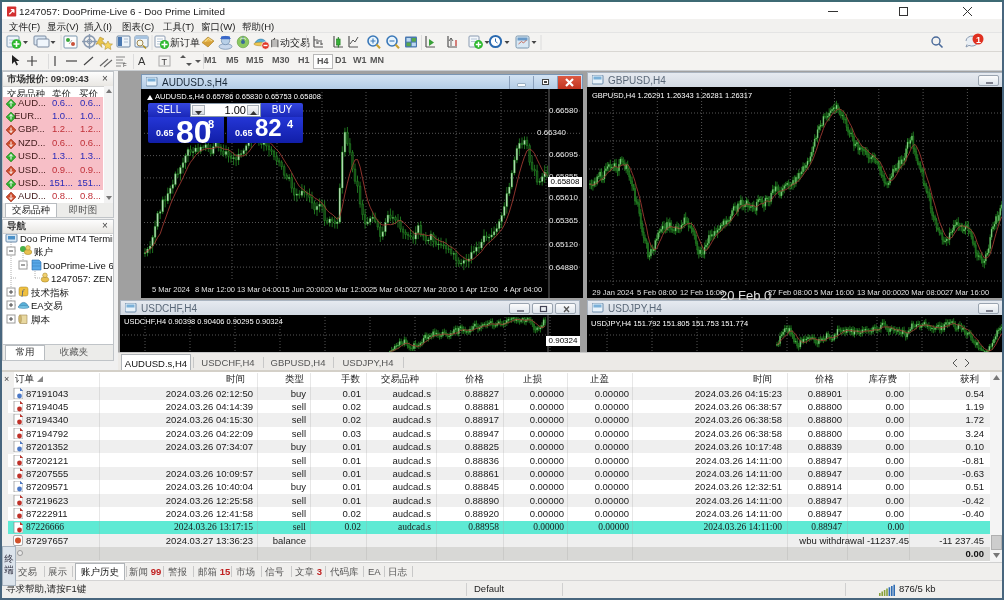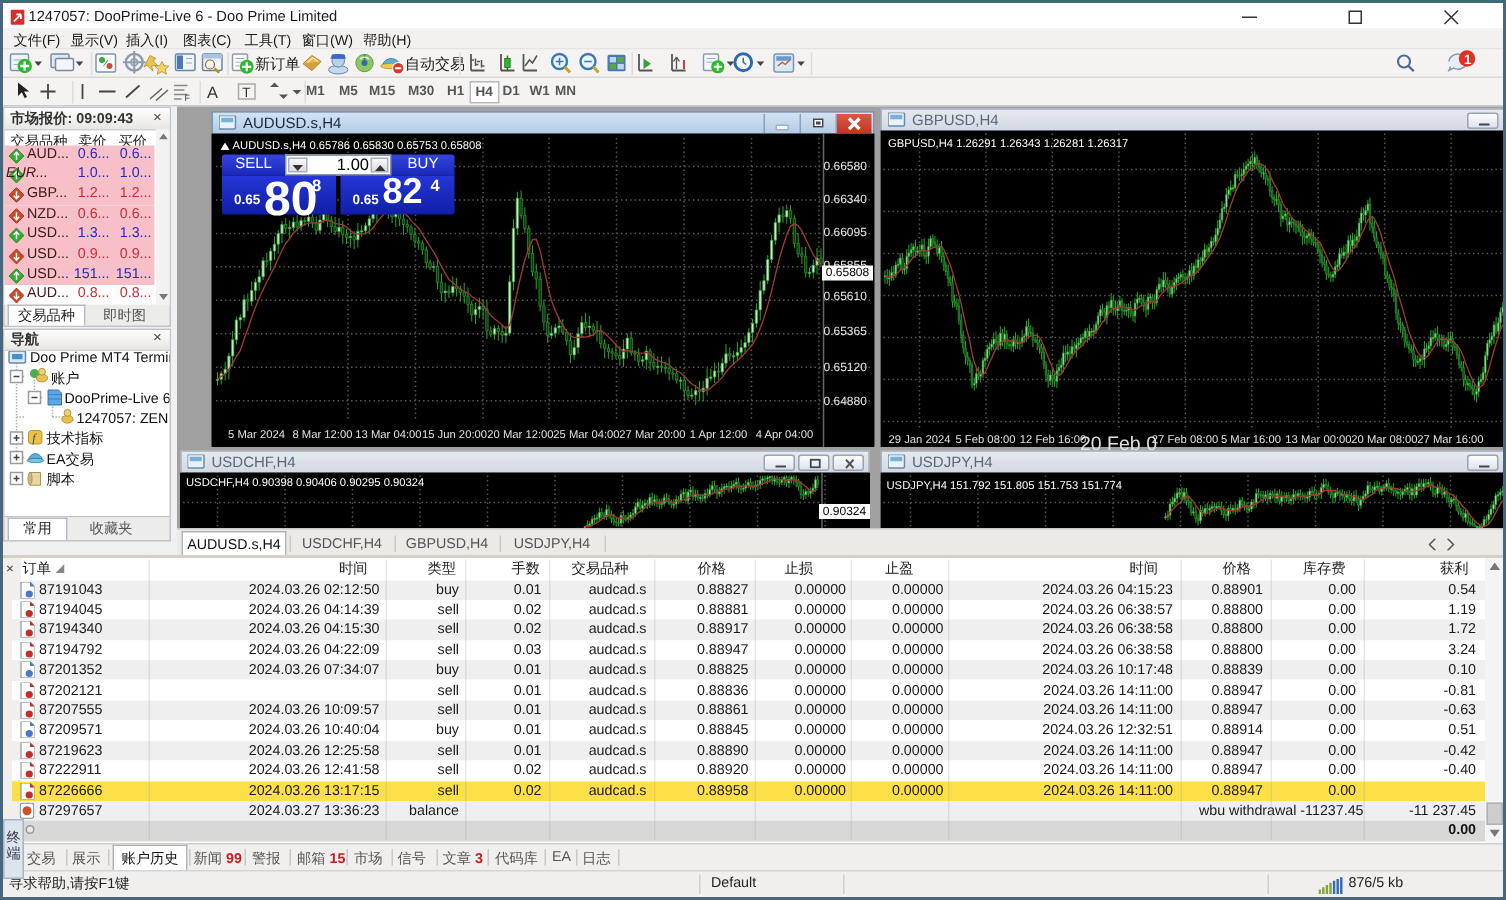--- a/index.html
+++ b/index.html
@@ -193,21 +193,21 @@
     </svg>
 <div class="abs" style="left:15px;top:0;color:#401a1a;">AUD...</div>
 <div class="abs" style="left:40px;top:0;width:30px;text-align:right;color:#2a2ab8;">0.6...</div>
 <div class="abs" style="left:68px;top:0;width:30px;text-align:right;color:#2a2ab8;">0.6...</div>
   </div>
 <div class="abs" style="left:3px;top:109.9px;width:100px;height:14px;background:#f7bfc7;">
     <svg class="abs" style="left:3px;top:2px;" width="10" height="10">
       <path d="M5 0L10 5L5 10L0 5z" fill="#2fae2f" stroke="#1a7a1a" stroke-width=".5"></path>
       <path d="M5 2.5v5M3.2 4.5L5 2.5l1.8 2" stroke="#fff" fill="none"></path>
     </svg>
-<div class="abs" style="left:1px;top:0;color:#401a1a;font-style:italic;">EUR...</div>
+<div class="abs" style="left:11px;top:0;color:#401a1a;">EUR...</div>
 <div class="abs" style="left:40px;top:0;width:30px;text-align:right;color:#2a2ab8;">1.0...</div>
 <div class="abs" style="left:68px;top:0;width:30px;text-align:right;color:#2a2ab8;">1.0...</div>
   </div>
 <div class="abs" style="left:3px;top:123.30000000000001px;width:100px;height:14px;background:#f7bfc7;">
     <svg class="abs" style="left:3px;top:2px;" width="10" height="10">
       <path d="M5 0L10 5L5 10L0 5z" fill="#cc4a2a" stroke="#8a2a1a" stroke-width=".5"></path>
       <path d="M5 2.5v5M3.2 5.5L5 7.5l1.8-2" stroke="#fff" fill="none"></path>
     </svg>
 <div class="abs" style="left:15px;top:0;color:#401a1a;">GBP...</div>
 <div class="abs" style="left:40px;top:0;width:30px;text-align:right;color:#c03038;">1.2...</div>
@@ -340,21 +340,21 @@
 <svg class="abs" style="left:141px;top:89px;" width="442" height="209" viewBox="0 0 442 209">
 <rect x="0" y="0" width="442" height="209" fill="#000"></rect>
 <path d="M91 3V192M136 3V192M181 3V192M225 3V192M270 3V192M315 3V192M360 3V192M405 3V192M3 22.0H440M3 44.3H440M3 66.6H440M3 88.9H440M3 111.2H440M3 133.5H440M3 155.8H440M3 178.1H440" stroke="#565656" stroke-width="1" stroke-dasharray="1 2" fill="none"></path>
 <path d="M408 0V209" stroke="#666" stroke-width="1"></path>
 <path d="M4 159.2V167.9M6.5 158.1V167.4M9.1 152.1V164.5M11.6 146.2V164.0M14.1 131.6V155.1M16.6 122.0V140.7M19.2 120.6V130.2M21.7 107.5V125.1M24.2 106.7V118.4M26.8 98.6V115.0M29.3 96.6V111.2M31.8 90.7V104.6M34.4 82.5V97.6M36.9 79.4V88.8M39.4 76.2V91.5M42.0 68.7V84.4M44.5 64.5V80.1M47.0 58.4V73.0M49.5 56.4V66.8M52.1 58.0V69.8M54.6 55.8V65.1M57.1 54.5V65.3M59.7 55.6V64.9M62.2 55.9V61.6M64.7 52.3V62.1M67.3 49.9V63.0M69.8 55.2V67.4M72.3 54.1V66.5M74.8 49.5V59.6M77.4 47.0V62.5M79.9 55.0V66.4M82.4 55.5V67.7M85.0 56.4V69.4M87.5 58.1V73.5M90.0 63.5V73.7M92.6 63.3V76.1M95.1 65.1V77.1M97.6 59.7V76.0M100.1 60.9V68.8M102.7 59.4V67.2M105.2 54.7V67.1M107.7 49.9V59.5M110.3 40.6V59.2M112.8 36.5V53.1M115.3 43.1V50.8M117.9 43.1V56.8M120.4 50.0V59.6M122.9 46.5V62.3M125.4 42.8V61.6M128.0 53.9V67.6M130.5 57.3V66.0M133.0 60.5V71.1M135.6 63.0V76.1M138.1 68.8V77.5M140.6 71.3V80.8M143.2 75.3V90.1M145.7 84.2V91.2M148.2 85.2V92.3M150.7 83.8V103.7M153.3 93.5V111.5M155.8 99.5V112.6M158.3 101.2V109.6M160.9 95.1V108.7M163.4 96.4V108.6M165.9 101.5V112.1M168.5 99.5V113.4M171.0 102.7V119.9M173.5 111.4V125.3M176.0 112.9V127.0M178.6 109.3V123.4M181.1 110.5V123.3M183.6 111.5V137.0M186.2 128.6V135.7M188.7 127.5V137.5M191.2 127.7V138.1M193.8 127.2V139.5M196.3 128.1V139.8M198.8 94.5V134.9M201.3 57.2V104.6M203.9 38.8V67.7M206.4 38.0V56.8M208.9 49.1V66.4M211.5 61.1V83.3M214.0 74.5V95.1M216.5 86.6V103.9M219.1 92.7V118.7M221.6 110.7V131.1M224.1 120.0V139.7M226.6 128.0V136.9M229.2 126.9V136.2M231.7 122.6V132.9M234.2 123.6V134.4M236.8 130.4V141.2M239.3 132.7V153.0M241.8 137.3V150.9M244.4 129.1V146.9M246.9 121.8V136.0M249.4 119.5V132.2M251.9 121.5V136.0M254.5 126.5V135.2M257.0 125.0V138.6M259.5 127.6V143.3M262.1 137.2V149.9M264.6 140.3V150.2M267.1 142.9V151.0M269.6 139.7V150.4M272.2 141.9V154.6M274.7 137.3V155.6M277.2 133.4V150.1M279.8 132.0V148.1M282.3 144.4V151.5M284.8 143.0V155.2M287.4 148.4V155.4M289.9 141.5V157.1M292.4 143.2V158.4M294.9 146.5V157.7M297.5 148.6V160.8M300.0 148.7V159.3M302.5 152.2V160.2M305.1 149.4V164.6M307.6 156.0V164.1M310.1 156.9V166.6M312.7 162.1V170.7M315.2 161.1V178.0M317.7 168.2V177.9M320.2 169.9V177.5M322.8 167.7V181.1M325.3 165.0V178.2M327.8 164.9V178.7M330.4 156.5V174.6M332.9 156.8V165.2M335.4 152.7V166.4M338.0 152.5V164.2M340.5 149.8V161.1M343.0 140.3V155.6M345.5 142.7V151.9M348.1 144.8V154.0M350.6 139.0V151.3M353.1 137.5V149.3M355.7 134.7V146.6M358.2 129.9V142.1M360.7 123.6V139.1M363.3 113.2V129.4M365.8 98.1V124.6M368.3 93.9V107.1M370.8 81.2V100.3M373.4 67.5V86.3M375.9 56.3V74.2M378.4 49.4V65.8M381.0 48.5V59.5M383.5 47.4V60.1M386.0 47.6V60.2M388.6 54.5V76.5M391.1 66.4V82.7M393.6 75.8V87.0M396.1 75.7V96.0M398.7 89.3V96.2M401.2 84.0V96.6M403.7 76.3V94.0M406.3 76.7V88.8" stroke="#2aa02a" stroke-width="0.7" fill="none"></path>
     <path d="M23.4 110.7h1.6v1.2h-1.6zM36.1 84.8h1.6v0.8h-1.6zM48.7 60.6h1.6v2.6h-1.6zM56.3 59.0h1.6v3.3h-1.6zM61.4 58.0h1.6v0.8h-1.6zM66.5 55.7h1.6v3.9h-1.6zM69.0 59.6h1.6v5.0h-1.6zM76.6 52.6h1.6v5.2h-1.6zM79.1 57.8h1.6v4.3h-1.6zM81.6 62.1h1.6v3.3h-1.6zM86.7 62.5h1.6v4.8h-1.6zM89.2 67.3h1.6v1.9h-1.6zM94.3 68.7h1.6v2.2h-1.6zM112.0 42.8h1.6v5.0h-1.6zM117.1 46.4h1.6v6.2h-1.6zM119.6 52.6h1.6v2.9h-1.6zM124.6 49.7h1.6v7.3h-1.6zM127.2 57.0h1.6v3.7h-1.6zM129.7 60.7h1.6v1.6h-1.6zM132.2 62.3h1.6v5.0h-1.6zM134.8 67.3h1.6v4.4h-1.6zM137.3 71.7h1.6v1.4h-1.6zM139.8 73.1h1.6v4.5h-1.6zM142.4 77.6h1.6v8.6h-1.6zM144.9 86.2h1.6v3.1h-1.6zM149.9 88.6h1.6v10.6h-1.6zM152.5 99.2h1.6v7.0h-1.6zM157.5 105.0h1.6v1.2h-1.6zM162.6 102.0h1.6v1.5h-1.6zM165.1 103.5h1.6v2.4h-1.6zM167.7 105.9h1.6v2.5h-1.6zM170.2 108.4h1.6v5.5h-1.6zM172.7 113.9h1.6v6.9h-1.6zM180.3 115.3h1.6v1.6h-1.6zM182.8 116.9h1.6v14.7h-1.6zM185.4 131.6h1.6v2.2h-1.6zM190.4 130.0h1.6v2.0h-1.6zM193.0 132.0h1.6v2.5h-1.6zM205.6 43.2h1.6v11.5h-1.6zM208.1 54.7h1.6v8.6h-1.6zM210.7 63.3h1.6v16.8h-1.6zM213.2 80.1h1.6v12.1h-1.6zM215.7 92.2h1.6v4.9h-1.6zM218.3 97.1h1.6v17.9h-1.6zM220.8 115.0h1.6v10.7h-1.6zM223.3 125.7h1.6v9.0h-1.6zM233.4 128.3h1.6v4.2h-1.6zM236.0 132.5h1.6v5.5h-1.6zM238.5 138.0h1.6v9.6h-1.6zM248.6 126.0h1.6v3.3h-1.6zM253.7 128.4h1.6v2.7h-1.6zM256.2 131.1h1.6v0.8h-1.6zM258.7 131.7h1.6v8.4h-1.6zM261.3 140.1h1.6v3.1h-1.6zM263.8 143.2h1.6v2.2h-1.6zM266.3 145.4h1.6v1.0h-1.6zM268.8 146.4h1.6v1.6h-1.6zM271.4 148.0h1.6v2.1h-1.6zM279.0 136.4h1.6v9.8h-1.6zM281.5 146.2h1.6v0.9h-1.6zM284.0 147.1h1.6v4.8h-1.6zM291.6 145.0h1.6v7.7h-1.6zM294.1 152.7h1.6v2.6h-1.6zM299.2 155.2h1.6v0.8h-1.6zM301.7 156.0h1.6v0.8h-1.6zM304.3 156.4h1.6v3.3h-1.6zM306.8 159.7h1.6v0.8h-1.6zM309.3 160.1h1.6v4.4h-1.6zM314.4 164.4h1.6v6.9h-1.6zM316.9 171.3h1.6v3.4h-1.6zM324.5 171.4h1.6v0.8h-1.6zM337.2 158.3h1.6v0.8h-1.6zM344.7 146.9h1.6v1.4h-1.6zM380.2 54.2h1.6v1.4h-1.6zM385.2 51.3h1.6v5.3h-1.6zM387.8 56.6h1.6v16.6h-1.6zM390.3 73.2h1.6v7.0h-1.6zM392.8 80.2h1.6v1.7h-1.6zM395.3 81.9h1.6v11.2h-1.6zM405.5 83.1h1.6v3.8h-1.6z" fill="#0c3c0c" stroke="#2f9a2f" stroke-width="0.5"></path>
     <path d="M3.2 163.8h1.6v0.8h-1.6zM5.7 160.0h1.6v3.8h-1.6zM8.3 157.1h1.6v2.9h-1.6zM10.8 148.3h1.6v8.8h-1.6zM13.3 137.5h1.6v10.8h-1.6zM15.8 124.3h1.6v13.2h-1.6zM18.4 122.7h1.6v1.6h-1.6zM20.9 110.7h1.6v12.0h-1.6zM26.0 104.6h1.6v7.3h-1.6zM28.5 99.2h1.6v5.4h-1.6zM31.0 95.5h1.6v3.7h-1.6zM33.6 84.8h1.6v10.7h-1.6zM38.6 78.4h1.6v6.4h-1.6zM41.2 73.8h1.6v4.6h-1.6zM43.7 66.7h1.6v7.1h-1.6zM46.2 60.6h1.6v6.1h-1.6zM51.3 62.7h1.6v0.8h-1.6zM53.8 59.0h1.6v3.7h-1.6zM58.9 58.0h1.6v4.3h-1.6zM63.9 55.7h1.6v3.0h-1.6zM71.5 57.7h1.6v6.9h-1.6zM74.0 52.6h1.6v5.1h-1.6zM84.2 62.5h1.6v2.9h-1.6zM91.8 68.7h1.6v0.8h-1.6zM96.8 65.2h1.6v5.7h-1.6zM99.3 64.8h1.6v0.8h-1.6zM101.9 61.5h1.6v3.3h-1.6zM104.4 56.8h1.6v4.7h-1.6zM106.9 53.1h1.6v3.7h-1.6zM109.5 42.8h1.6v10.3h-1.6zM114.5 46.4h1.6v1.4h-1.6zM122.1 49.7h1.6v5.8h-1.6zM147.4 88.6h1.6v0.8h-1.6zM155.0 105.0h1.6v1.2h-1.6zM160.1 102.0h1.6v4.2h-1.6zM175.2 117.3h1.6v3.5h-1.6zM177.8 115.3h1.6v2.0h-1.6zM187.9 130.0h1.6v3.8h-1.6zM195.5 133.1h1.6v1.4h-1.6zM198.0 98.9h1.6v34.2h-1.6zM200.5 63.1h1.6v35.8h-1.6zM203.1 43.2h1.6v19.9h-1.6zM225.8 133.1h1.6v1.6h-1.6zM228.4 129.5h1.6v3.6h-1.6zM230.9 128.3h1.6v1.2h-1.6zM241.0 142.7h1.6v4.9h-1.6zM243.6 133.5h1.6v9.2h-1.6zM246.1 126.0h1.6v7.5h-1.6zM251.1 128.4h1.6v0.9h-1.6zM273.9 143.7h1.6v6.4h-1.6zM276.4 136.4h1.6v7.3h-1.6zM286.6 150.9h1.6v1.0h-1.6zM289.1 145.0h1.6v5.9h-1.6zM296.7 155.2h1.6v0.8h-1.6zM311.9 164.4h1.6v0.8h-1.6zM319.4 174.3h1.6v0.8h-1.6zM322.0 171.4h1.6v2.9h-1.6zM327.0 169.9h1.6v2.3h-1.6zM329.6 163.2h1.6v6.7h-1.6zM332.1 162.3h1.6v0.9h-1.6zM334.6 158.3h1.6v4.0h-1.6zM339.7 153.1h1.6v5.9h-1.6zM342.2 146.9h1.6v6.2h-1.6zM347.3 148.1h1.6v0.8h-1.6zM349.8 145.9h1.6v2.2h-1.6zM352.3 142.7h1.6v3.2h-1.6zM354.9 139.4h1.6v3.3h-1.6zM357.4 132.6h1.6v6.8h-1.6zM359.9 126.5h1.6v6.1h-1.6zM362.5 117.6h1.6v8.9h-1.6zM365.0 104.6h1.6v13.0h-1.6zM367.5 98.0h1.6v6.6h-1.6zM370.0 84.0h1.6v14.0h-1.6zM372.6 71.1h1.6v12.9h-1.6zM375.1 59.4h1.6v11.7h-1.6zM377.6 54.2h1.6v5.2h-1.6zM382.7 51.3h1.6v4.3h-1.6zM397.9 92.5h1.6v0.8h-1.6zM400.4 87.8h1.6v4.7h-1.6zM402.9 83.1h1.6v4.7h-1.6z" fill="#cfe8cf" stroke="#2fa52f" stroke-width="0.5"></path>
     <polyline points="4,163.8 6.5,161.9 9.1,160.3 11.6,157.3 14.1,153.3 16.6,148.5 19.2,144.8 21.7,137.2 24.2,130.3 26.8,122.8 29.3,115.8 31.8,109.8 34.4,104.2 36.9,98.8 39.4,94.2 42.0,88.7 44.5,83.3 47.0,77.8 49.5,73.2 52.1,70.0 54.6,66.3 57.1,64.0 59.7,61.8 62.2,60.6 64.7,59.9 67.3,59.4 69.8,59.7 72.3,59.5 74.8,58.1 77.4,58.1 79.9,58.6 82.4,60.0 85.0,60.4 87.5,60.8 90.0,62.4 92.6,64.7 95.1,66.6 97.6,67.0 100.1,66.9 102.7,66.8 105.2,65.3 107.7,63.0 110.3,59.3 112.8,56.0 115.3,53.3 117.9,51.6 120.4,50.7 122.9,49.7 125.4,50.2 128.0,52.8 130.5,54.9 133.0,57.9 135.6,60.6 138.1,63.1 140.6,67.1 143.2,71.3 145.7,75.4 148.2,79.1 150.7,83.7 153.3,88.6 155.8,93.2 158.3,97.3 160.9,99.5 163.4,101.5 165.9,104.0 168.5,105.3 171.0,106.4 173.5,108.7 176.0,110.3 178.6,112.2 181.1,114.1 183.6,117.7 186.2,121.4 188.7,123.7 191.2,125.3 193.8,127.7 196.3,130.3 198.8,127.7 201.3,117.9 203.9,105.0 206.4,94.2 208.9,84.4 211.5,76.6 214.0,70.8 216.5,70.5 219.1,77.9 221.6,89.7 224.1,101.2 226.6,111.1 229.2,118.2 231.7,123.3 234.2,128.4 236.8,131.7 239.3,134.8 241.8,136.0 244.4,136.0 246.9,135.5 249.4,135.7 251.9,135.1 254.5,134.1 257.0,131.8 259.5,131.5 262.1,132.8 264.6,135.6 267.1,138.0 269.6,140.8 272.2,143.6 274.7,145.3 277.2,144.7 279.8,145.2 282.3,145.4 284.8,146.2 287.4,146.6 289.9,145.9 292.4,147.2 294.9,149.9 297.5,151.2 300.0,152.4 302.5,153.1 305.1,154.3 307.6,156.5 310.1,158.2 312.7,159.5 315.2,161.8 317.7,164.5 320.2,167.0 322.8,168.7 325.3,170.4 327.8,171.2 330.4,171.0 332.9,169.7 335.4,167.4 338.0,165.2 340.5,162.6 343.0,159.0 345.5,155.9 348.1,153.7 350.6,151.4 353.1,149.2 355.7,146.4 358.2,143.4 360.7,140.5 363.3,136.1 365.8,129.9 368.3,123.1 370.8,114.7 373.4,104.9 375.9,94.4 378.4,84.1 381.0,75.2 383.5,67.6 386.0,61.7 388.6,60.2 391.1,61.5 393.6,64.7 396.1,70.3 398.7,75.6 401.2,80.8 403.7,84.6 406.3,86.5" fill="none" stroke="#9e3a32" stroke-width="0.9"></polyline>
 </svg>
 <div class="abs" style="left:549px;top:106px;width:32px;color:#e8e8e8;font-size:8px;">0.66580</div>
-<div class="abs" style="left:549px;top:128px;width:32px;color:#e8e8e8;font-size:8px;">0.66340</div>
+<div class="abs" style="left:537px;top:128px;width:32px;color:#e8e8e8;font-size:8px;">0.66340</div>
 <div class="abs" style="left:549px;top:150px;width:32px;color:#e8e8e8;font-size:8px;">0.66095</div>
 <div class="abs" style="left:549px;top:172px;width:32px;color:#e8e8e8;font-size:8px;">0.65855</div>
 <div class="abs" style="left:549px;top:193px;width:32px;color:#e8e8e8;font-size:8px;">0.65610</div>
 <div class="abs" style="left:549px;top:216px;width:32px;color:#e8e8e8;font-size:8px;">0.65365</div>
 <div class="abs" style="left:549px;top:240px;width:32px;color:#e8e8e8;font-size:8px;">0.65120</div>
 <div class="abs" style="left:549px;top:263px;width:32px;color:#e8e8e8;font-size:8px;">0.64880</div>
 <div class="abs" style="left:548px;top:177px;width:34px;height:10px;background:#fff;color:#000;font-size:8px;text-align:center;line-height:10px;z-index:5;">0.65808</div>
 <div class="abs" style="left:145px;top:285px;width:52px;text-align:center;color:#e0e0e0;font-size:7.5px;white-space:nowrap;overflow:hidden;">5 Mar 2024</div>
 <div class="abs" style="left:189px;top:285px;width:52px;text-align:center;color:#e0e0e0;font-size:7.5px;white-space:nowrap;overflow:hidden;">8 Mar 12:00</div>
 <div class="abs" style="left:233px;top:285px;width:52px;text-align:center;color:#e0e0e0;font-size:7.5px;white-space:nowrap;overflow:hidden;">13 Mar 04:00</div>
@@ -687,21 +687,21 @@
     <div class="abs" style="left:258px;top:1px;width:95px;text-align:right;">0.02</div>
     <div class="abs" style="left:328px;top:1px;width:95px;text-align:right;">audcad.s</div>
     <div class="abs" style="left:396px;top:1px;width:95px;text-align:right;">0.88920</div>
     <div class="abs" style="left:461px;top:1px;width:95px;text-align:right;">0.00000</div>
     <div class="abs" style="left:526px;top:1px;width:95px;text-align:right;">0.00000</div>
     <div class="abs" style="left:679px;top:1px;width:95px;text-align:right;">2024.03.26 14:11:00</div>
     <div class="abs" style="left:739px;top:1px;width:95px;text-align:right;">0.88947</div>
     <div class="abs" style="left:801px;top:1px;width:95px;text-align:right;">0.00</div>
     <div class="abs" style="left:881px;top:1px;width:95px;text-align:right;">-0.40</div>
   </div>
-<div class="abs" style="left:8px;top:520.4999999999998px;width:982px;height:13.4px;background:#fde047;color:#1a1a1a;">
+<div class="abs" style="left:8px;top:520.4999999999998px;width:982px;height:13.4px;background:#5eead4;color:#1a1a1a;font-family:Liberation Serif, serif;">
     <svg class="abs" style="left:5px;top:1px;" width="10" height="11" viewBox="0 0 10 11">
       <path d="M1 0h6l3 3v8H1z" fill="#fff" stroke="#8a8a8a" stroke-width=".7"></path>
       <path d="M7 0l3 3H7z" fill="#c03028"></path>
       <circle cx="6.5" cy="8" r="2.4" fill="#c03028"></circle>
     </svg>
     <span class="abs" style="left:18px;top:1px;">87226666</span>
     <div class="abs" style="left:150px;top:1px;width:95px;text-align:right;">2024.03.26 13:17:15</div>
     <div class="abs" style="left:203px;top:1px;width:95px;text-align:right;">sell</div>
     <div class="abs" style="left:258px;top:1px;width:95px;text-align:right;">0.02</div>
     <div class="abs" style="left:328px;top:1px;width:95px;text-align:right;">audcad.s</div>

